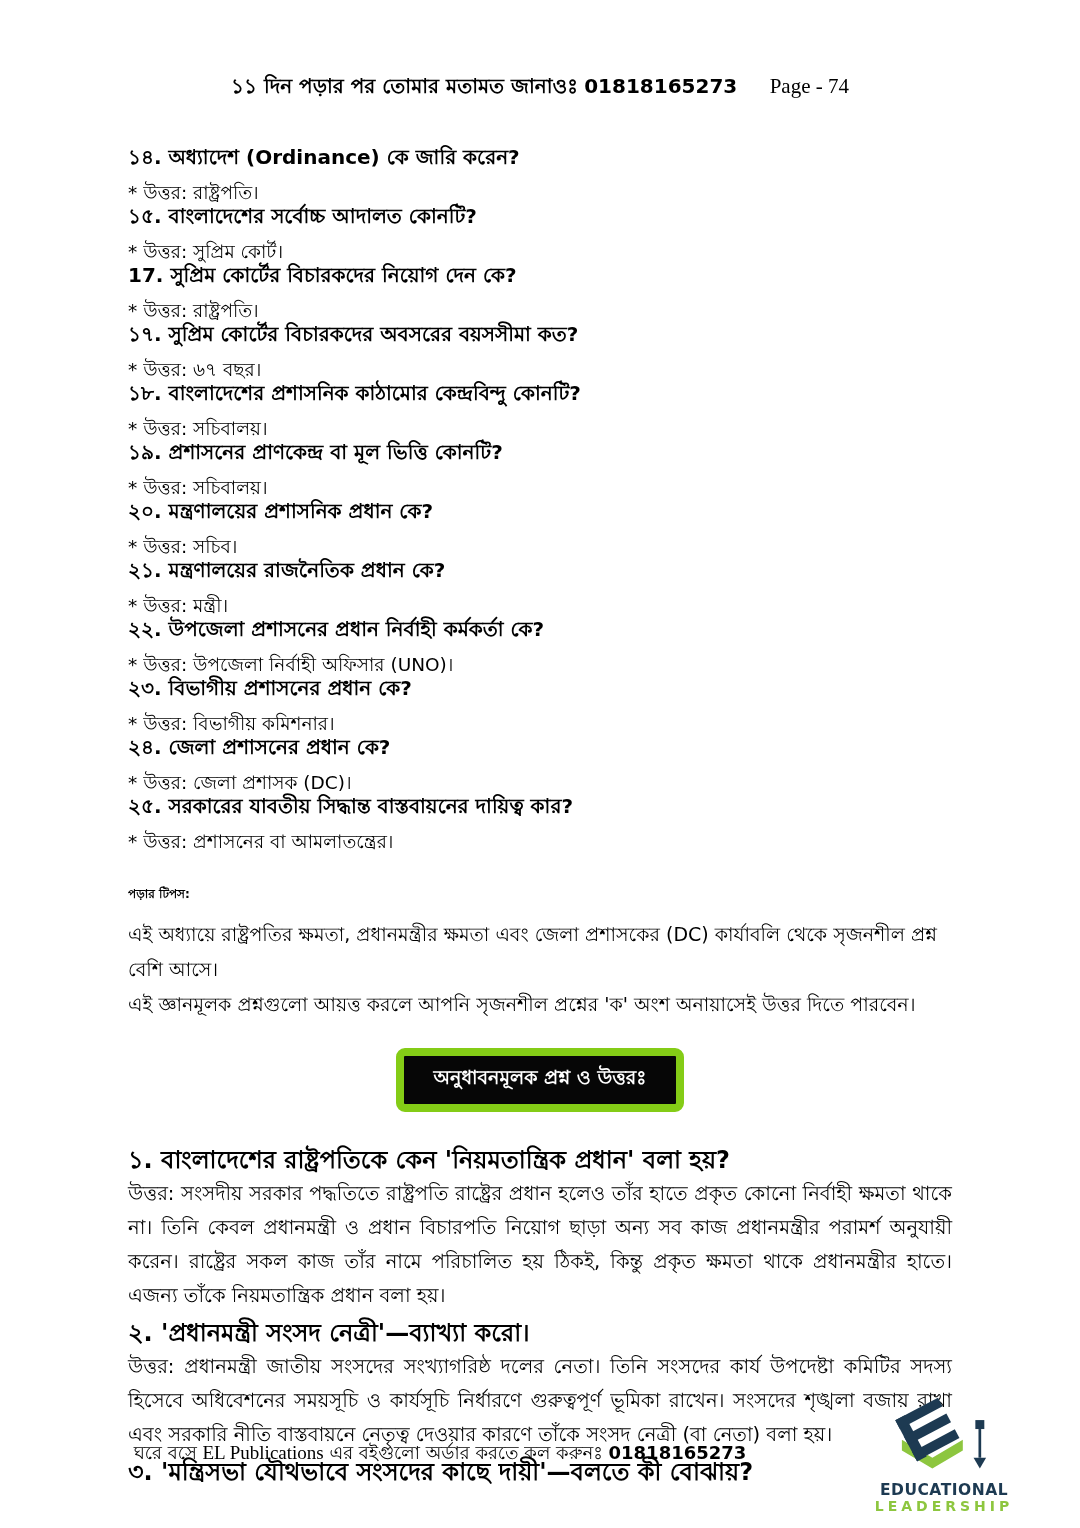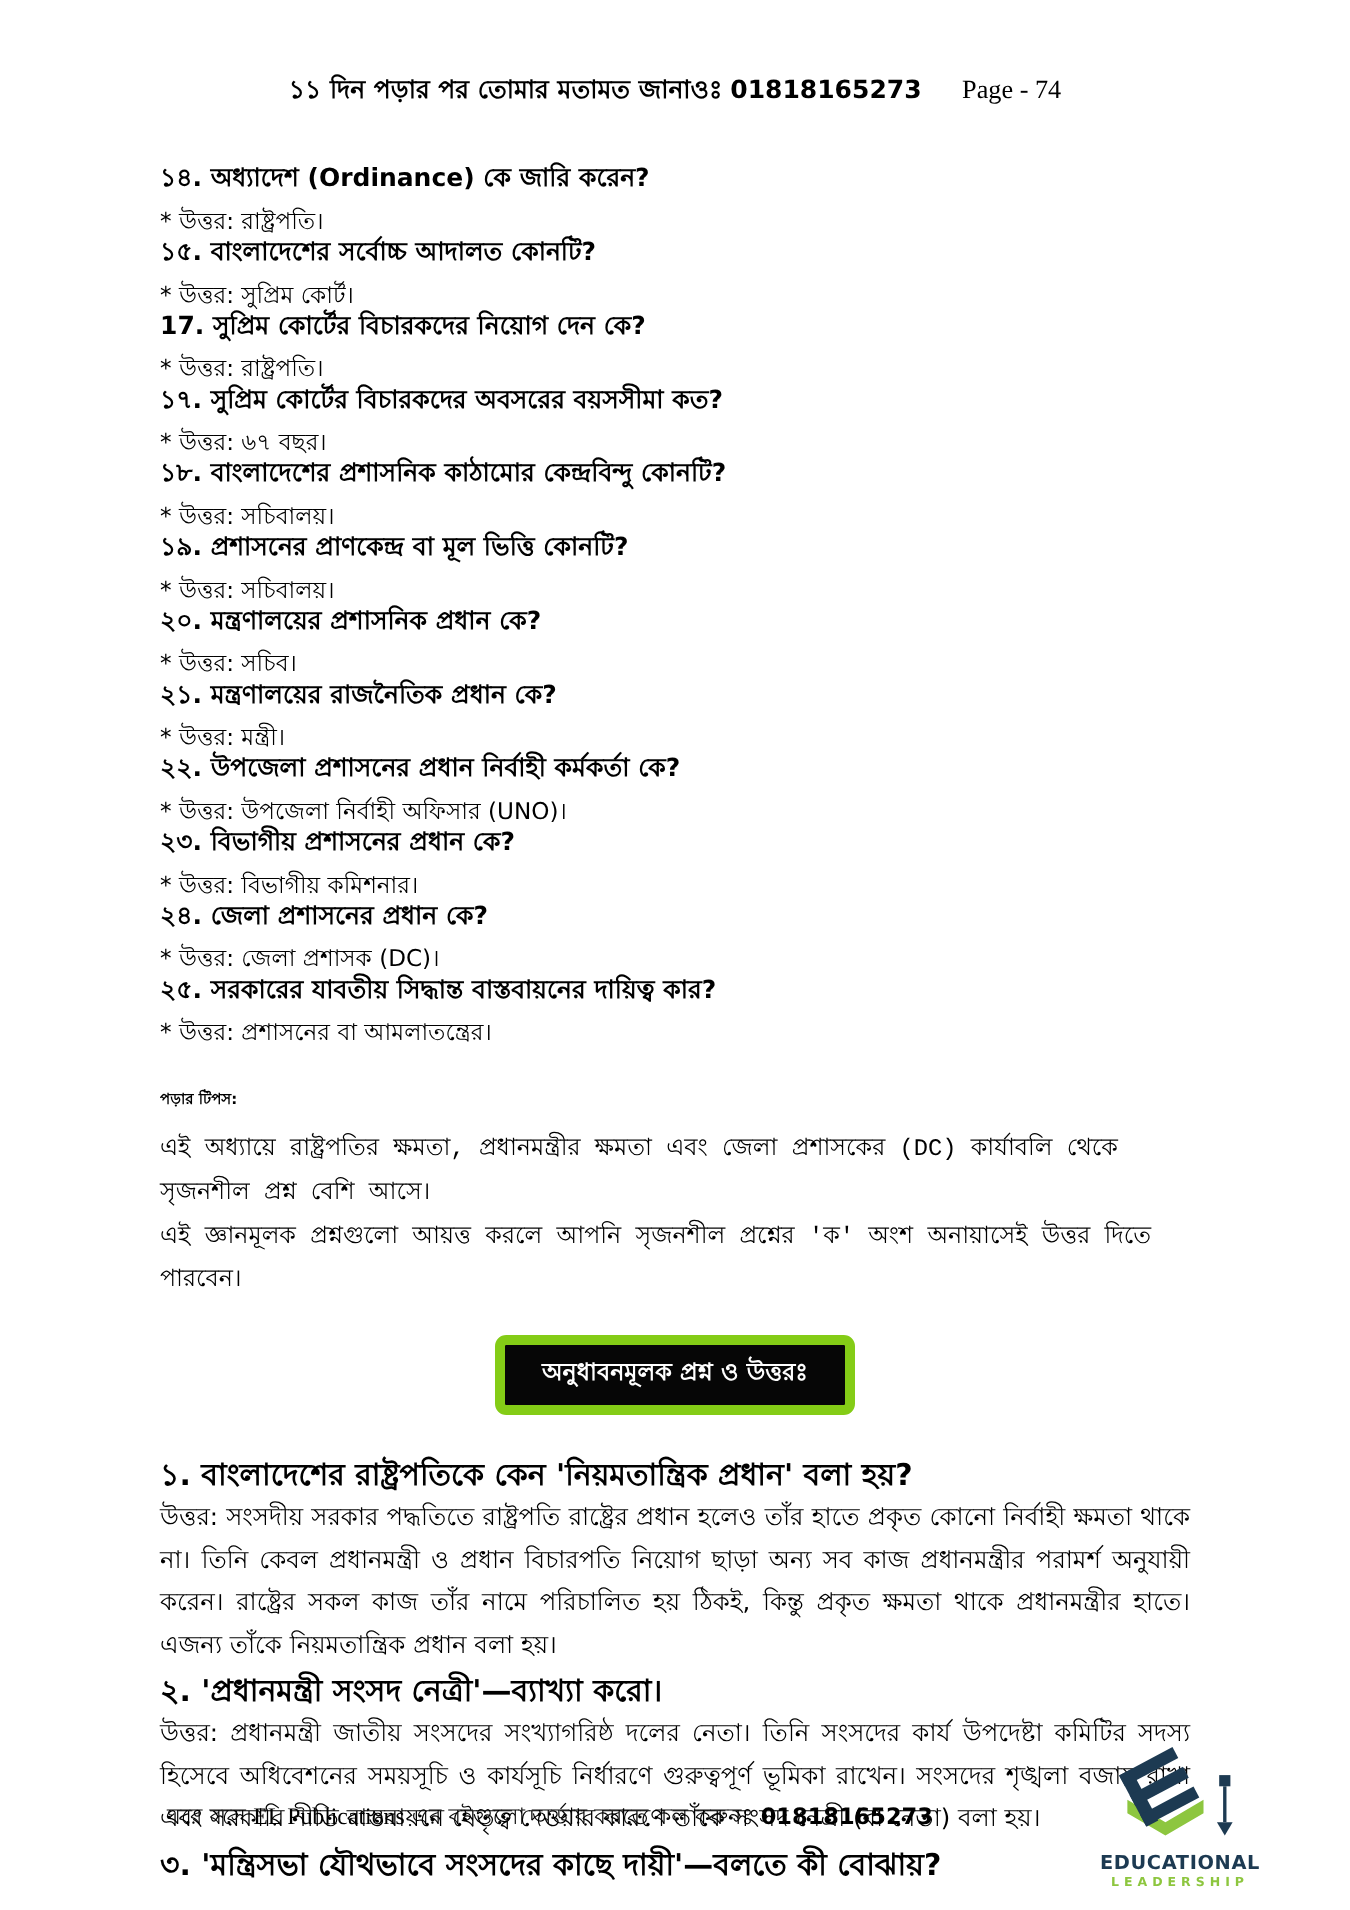--- a/index.html
+++ b/index.html
@@ -6,21 +6,21 @@
   .page {
     position: relative;
     width: 1080px;
     height: 1528px;
     margin: 0 auto;
     background: #ffffff;
     font-family: "DejaVu Sans", sans-serif;
     color: #000;
     overflow: hidden;
     box-sizing: border-box;
-    padding: 0 128px;
+    padding: 15px 128px;
   }
   
   .header {
     margin-top: 58px;
     text-align: center;
     white-space: nowrap;
     font-size: 20px;
     line-height: 26px;
   }
   .header .bn   { font-weight: bold; }
@@ -52,21 +52,20 @@
   .tips-heading {
     font-size: 12px;
     font-weight: bold;
     line-height: 26px;
     margin: 0 0 10px 0;
   }
   .tips-line {
     font-size: 19px;
     line-height: 35px;
     margin: 0;
-    font-family: Liberation Mono, monospace;
   }
   
   .badge-row { margin-top: 26px; text-align: center; }
   .section-badge {
     display: inline-block;
     background: #060606;
     color: #ffffff;
     font-size: 19px;
     font-weight: bold;
     padding: 7px 30px 9px 30px;
@@ -108,21 +107,21 @@
     text-align: center;
   }
   .logo svg { display: block; margin: 0 auto; }
   .logo-line1 {
     font-size: 15.5px;
     font-weight: bold;
     letter-spacing: 0.5px;
     line-height: 18px;
   }
   .logo-line2 {
-    font-size: 10px;
+    font-size: 14px;
     font-weight: bold;
     letter-spacing: 4px;
     line-height: 15px;
   }
 </style>
 </head>
 <body>
 
 <div class="page">
 

